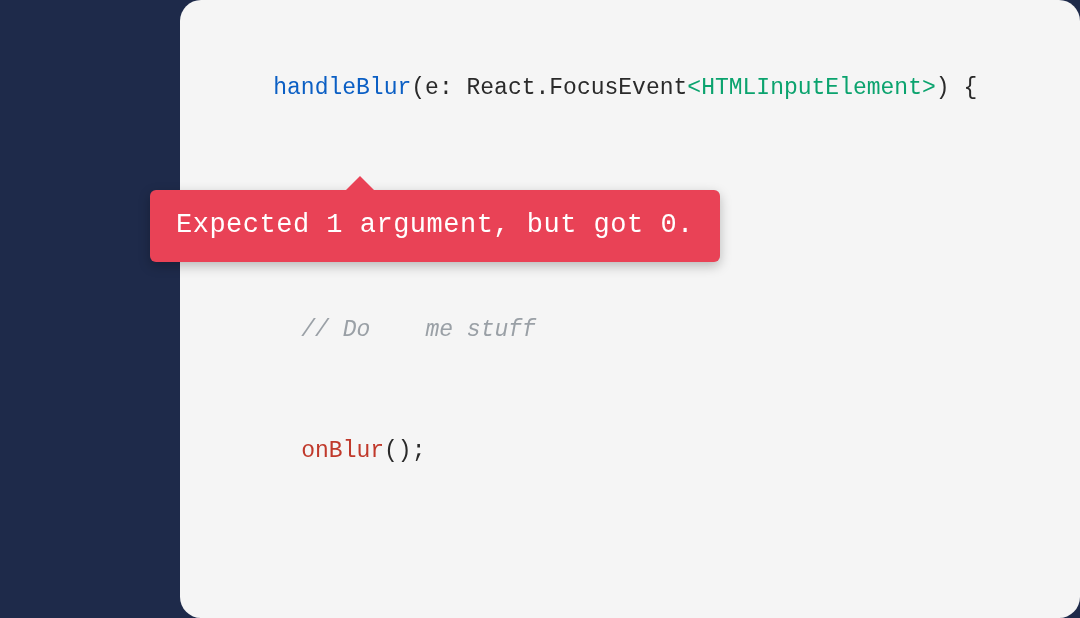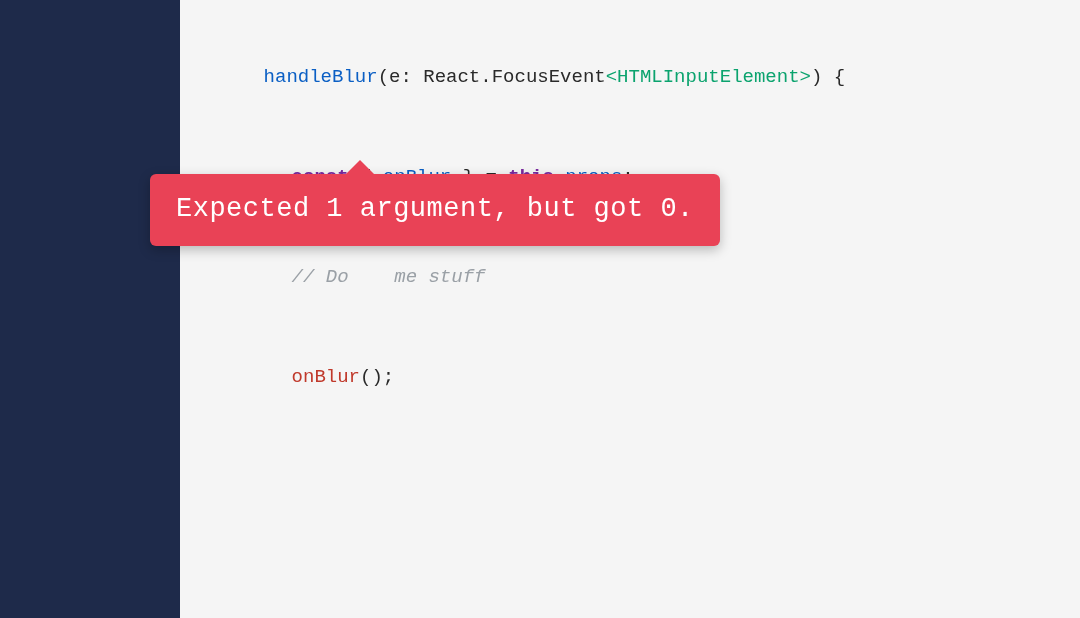--- a/index.html
+++ b/index.html
@@ -12,43 +12,44 @@
       position: relative;
     }
     .code-panel {
       position: absolute;
       left: 180px;
       top: 0;
       right: 0;
       bottom: 0;
       background: #f5f5f5;
       padding: 28px 20px 20px 38px;
-      font-size: 19px;
+      font-size: 23px;
       line-height: 1.75;
       font-weight: 500;
+      border-radius: 21px;
     }
     .line { white-space: pre; }
     .indent1 { padding-left: 28px; }
 
     .t-method { color: #0b5fc4; }
     .t-punc   { color: #2a2a2a; }
     .t-param  { color: #2a2a2a; }
     .t-type   { color: #2a2a2a; }
     .t-generic{ color: #0ba36e; }
     .t-keyword{ color: #7a2aa0; font-weight: 600; }
     .t-var    { color: #0b5fc4; }
     .t-this   { color: #7a2aa0; font-weight: 600; }
     .t-prop   { color: #0b5fc4; }
     .t-call   { color: #c0392b; }
     .t-comment{ color: #9aa0a6; font-style: italic; }
 
     .tooltip-wrapper {
       position: absolute;
       left: 150px;
-      top: 174px;
+      top: 190px;
       z-index: 10;
     }
     .tooltip-arrow {
       position: absolute;
       left: 194px;
       top: -14px;
       width: 0; height: 0;
       border-left: 16px solid transparent;
       border-right: 16px solid transparent;
       border-bottom: 16px solid #e94256;

